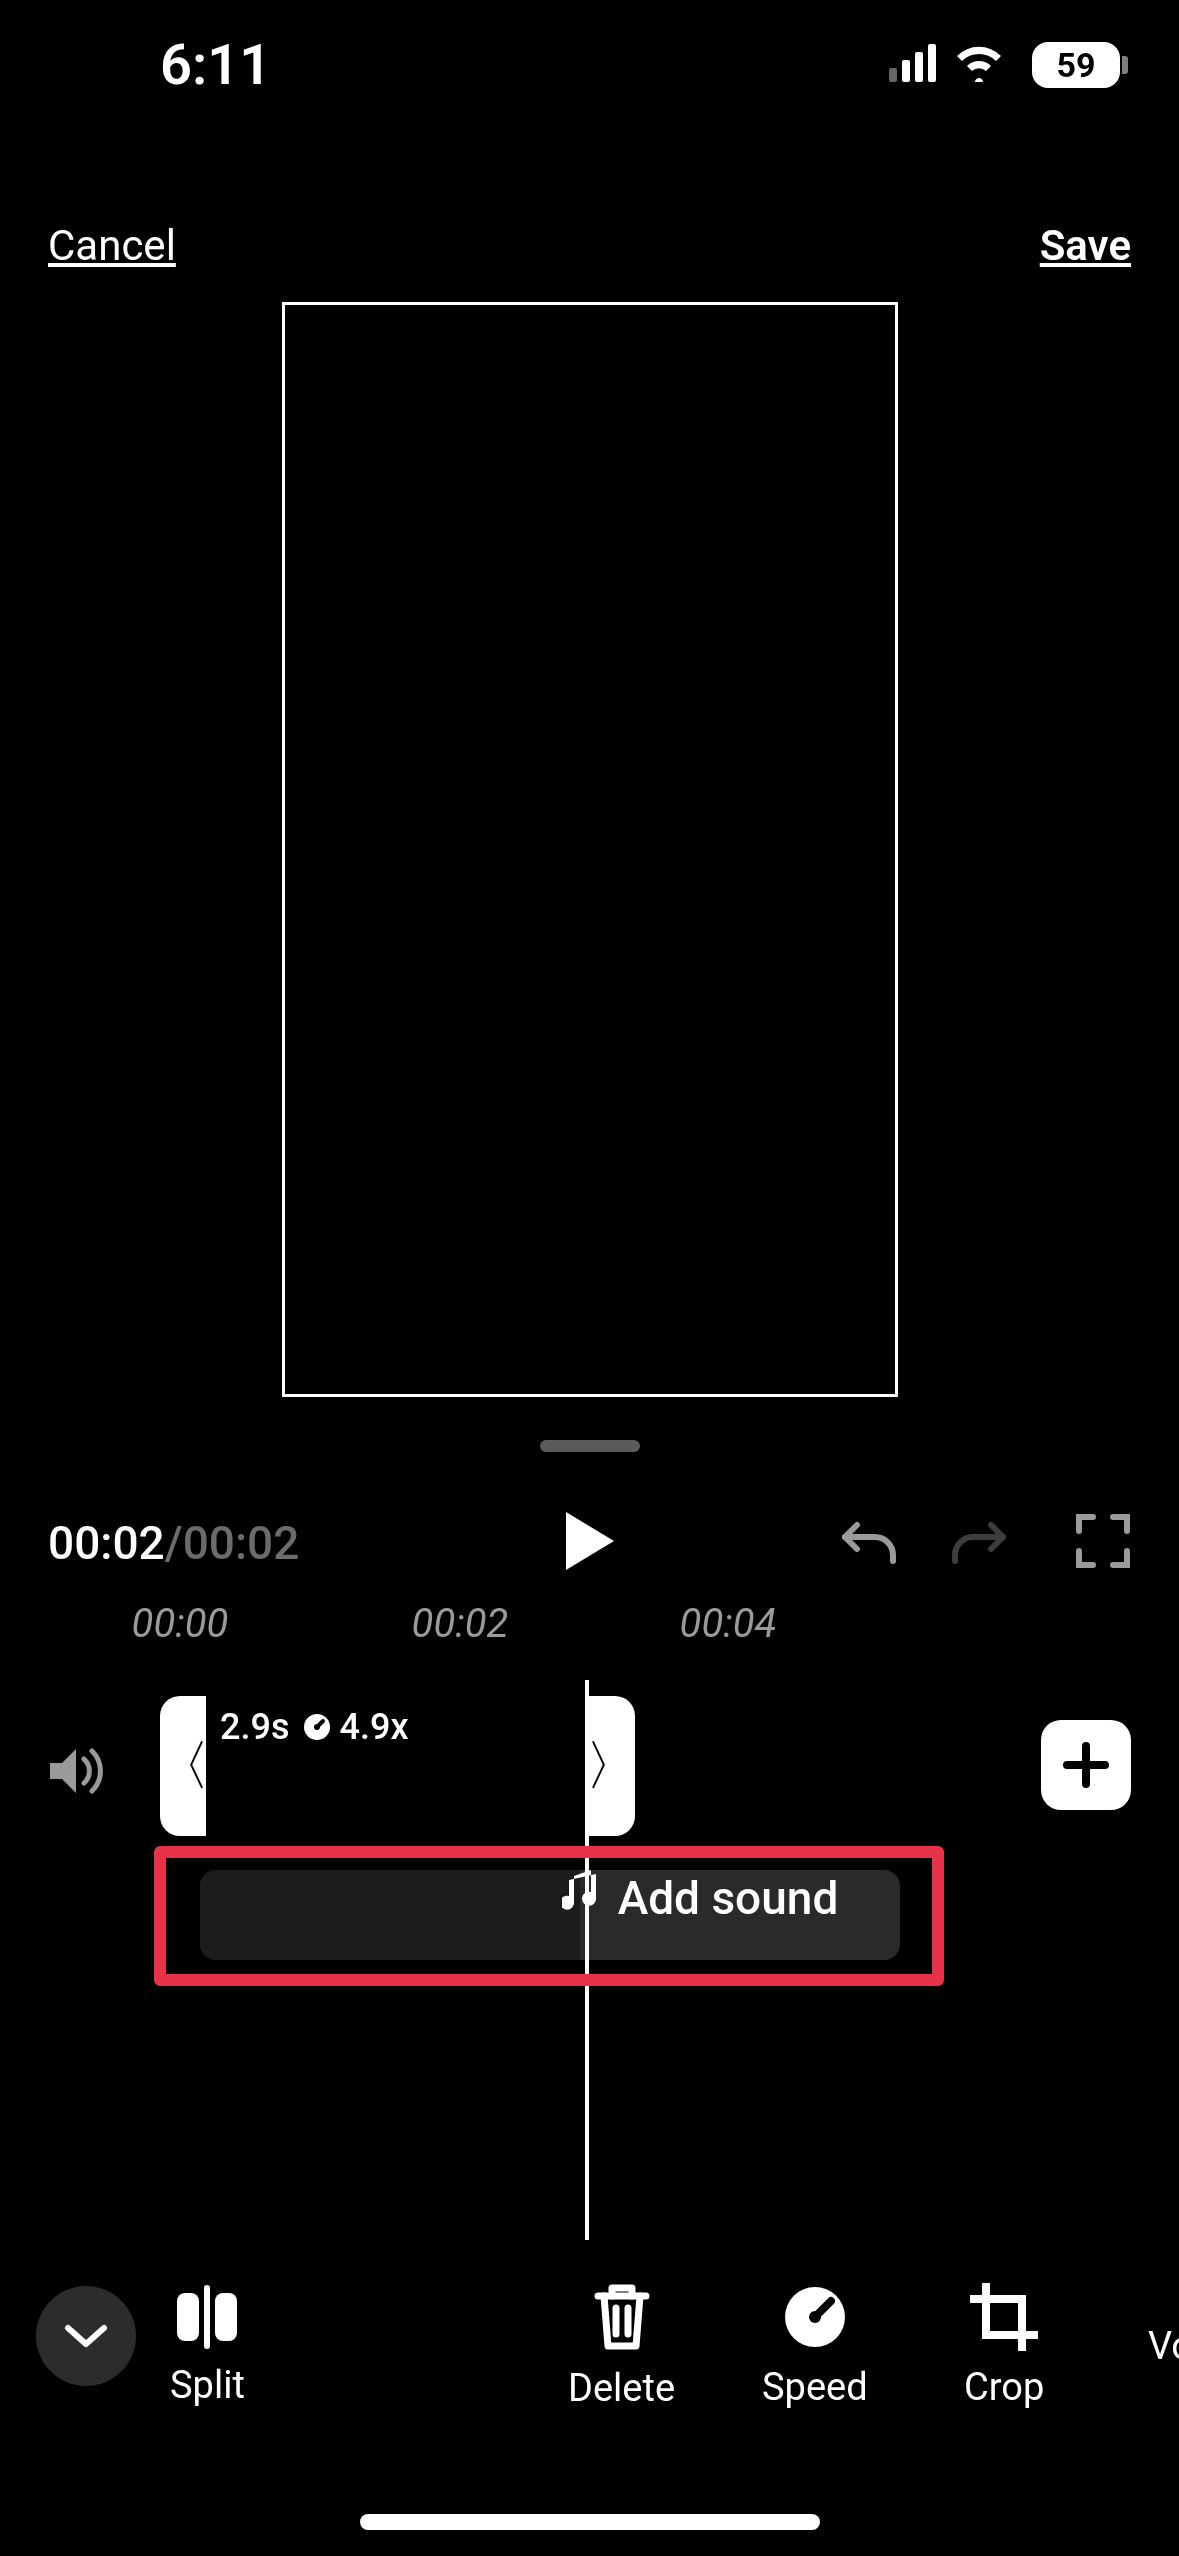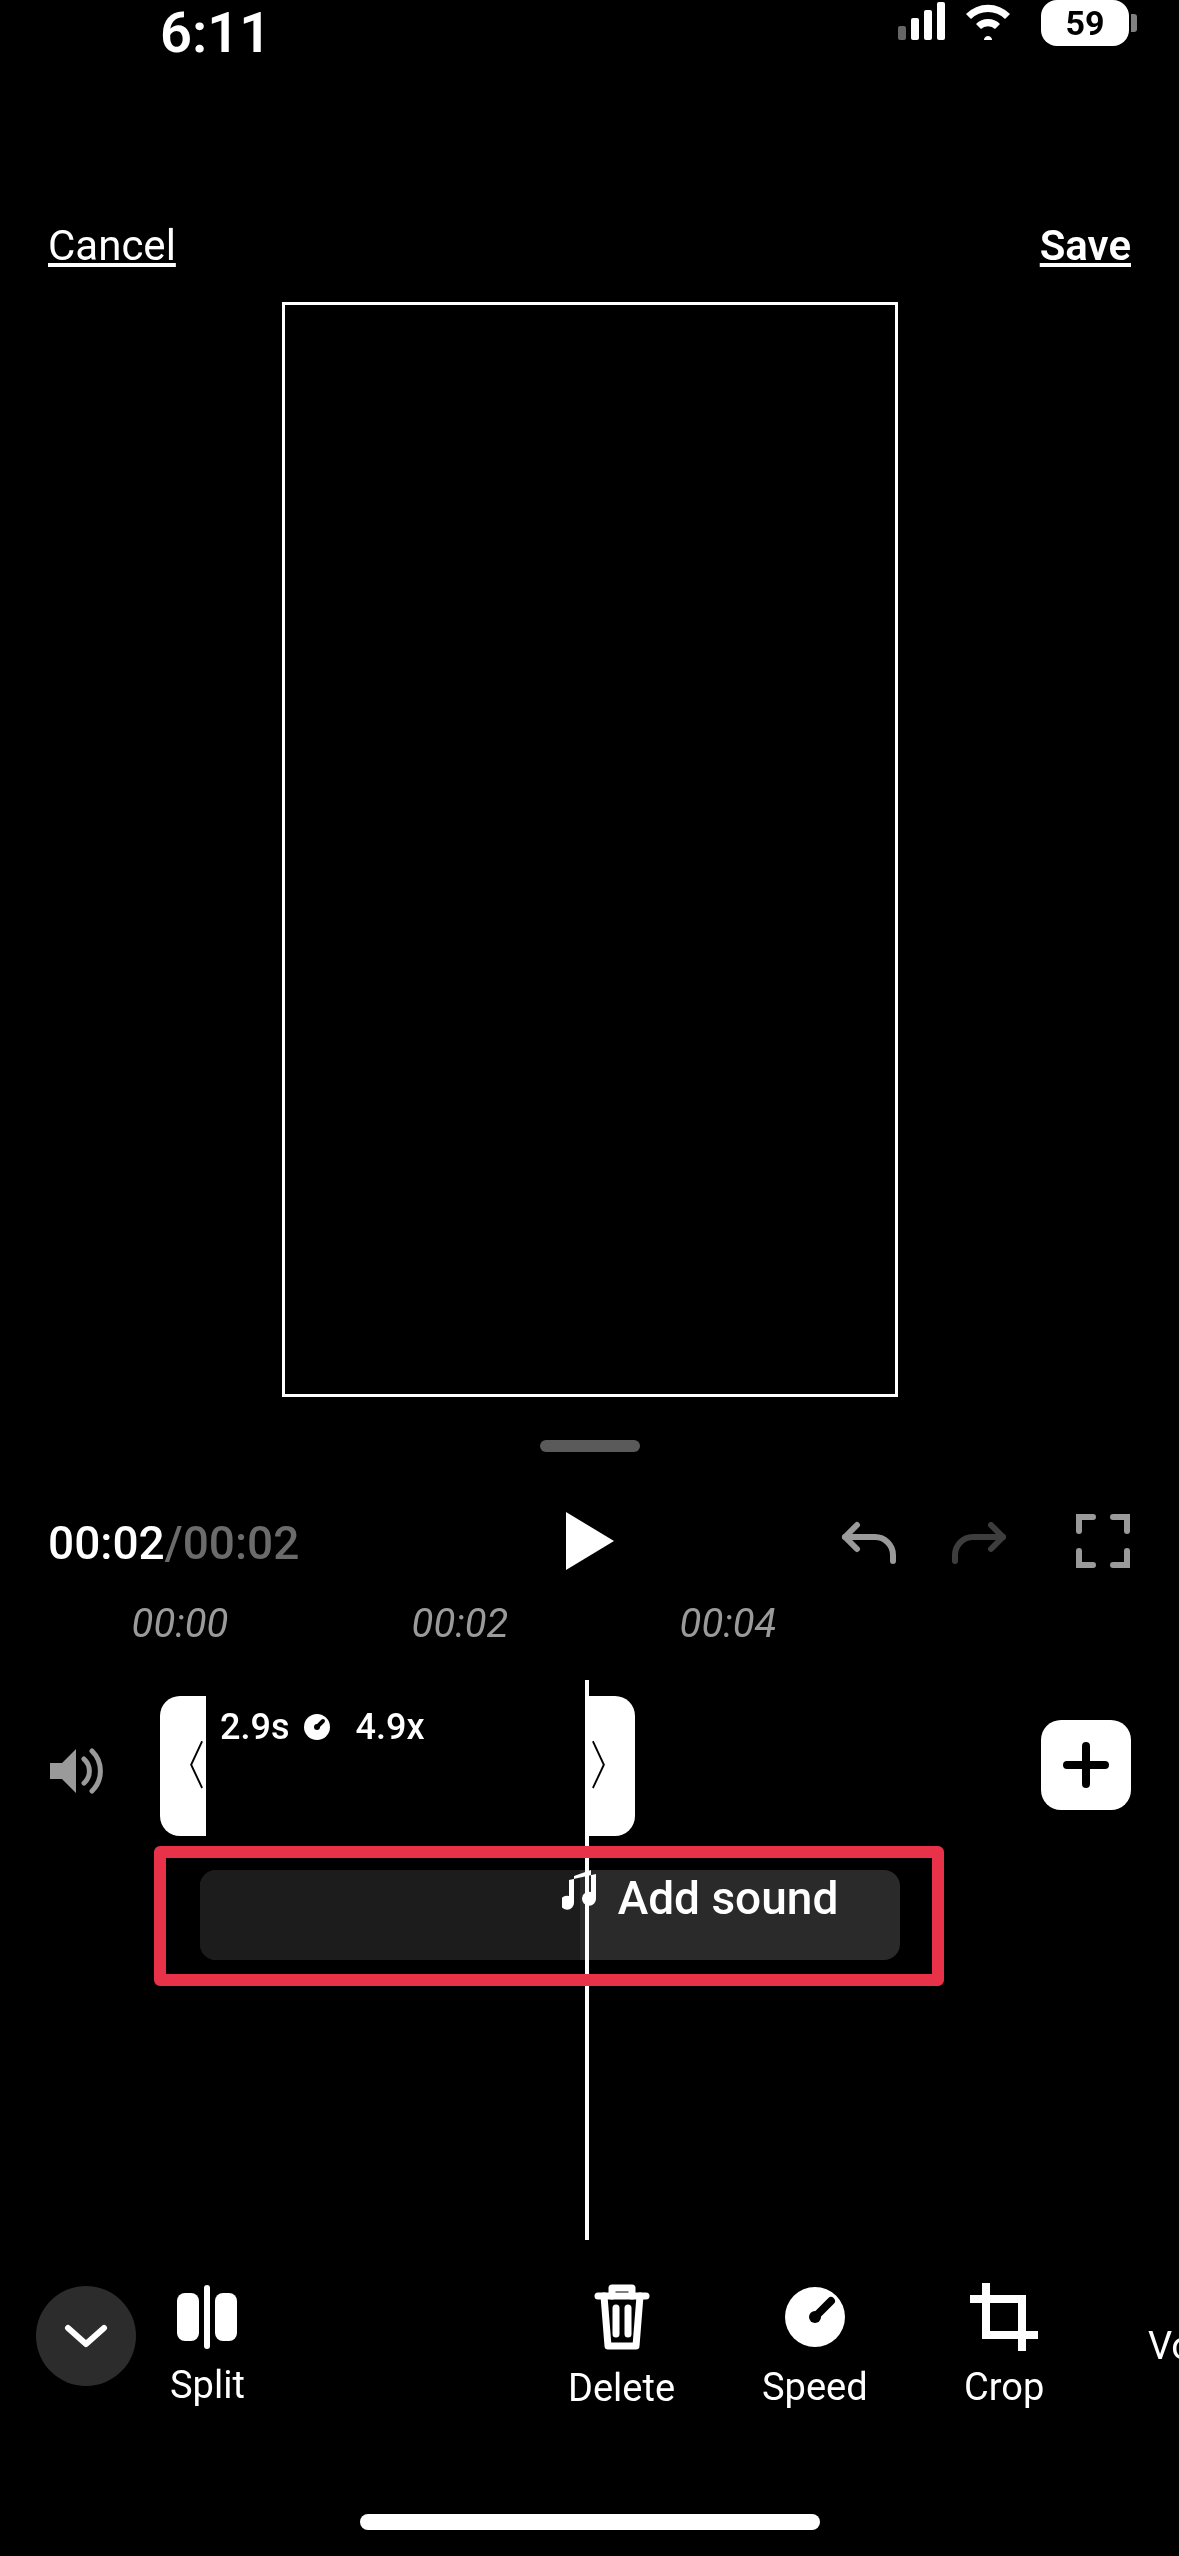--- a/index.html
+++ b/index.html
@@ -15,24 +15,24 @@
       color: #fff;
       font-family: -apple-system, BlinkMacSystemFont, "Segoe UI", Roboto, Helvetica, Arial, sans-serif;
       overflow: hidden;
       position: relative;
     }
     
     .status-bar {
       position: absolute;
       top: 0;
       left: 0;
-      right: 6px;
+      right: 15px;
       height: 130px;
       display: flex;
-      align-items: flex-start;
+      align-items: center;
       justify-content: space-between;
       padding: 0 44px 0 160px;
     }
     .status-time {
       font-size: 56px;
       font-weight: 600;
     }
     .status-right {
       display: flex;
       align-items: center;
@@ -188,21 +188,21 @@
     }
     .clip-dur {
       font-size: 36px;
       font-weight: 500;
     }
     .clip-speed {
       font-size: 36px;
       font-weight: 500;
       display: flex;
       align-items: center;
-      gap: 24px;
+      gap: 8px;
       align-self: flex-start;
     }
     .add-clip {
       position: absolute;
       right: 48px;
       top: 40px;
       width: 90px;
       height: 90px;
       background: #fff;
       border-radius: 20px;

